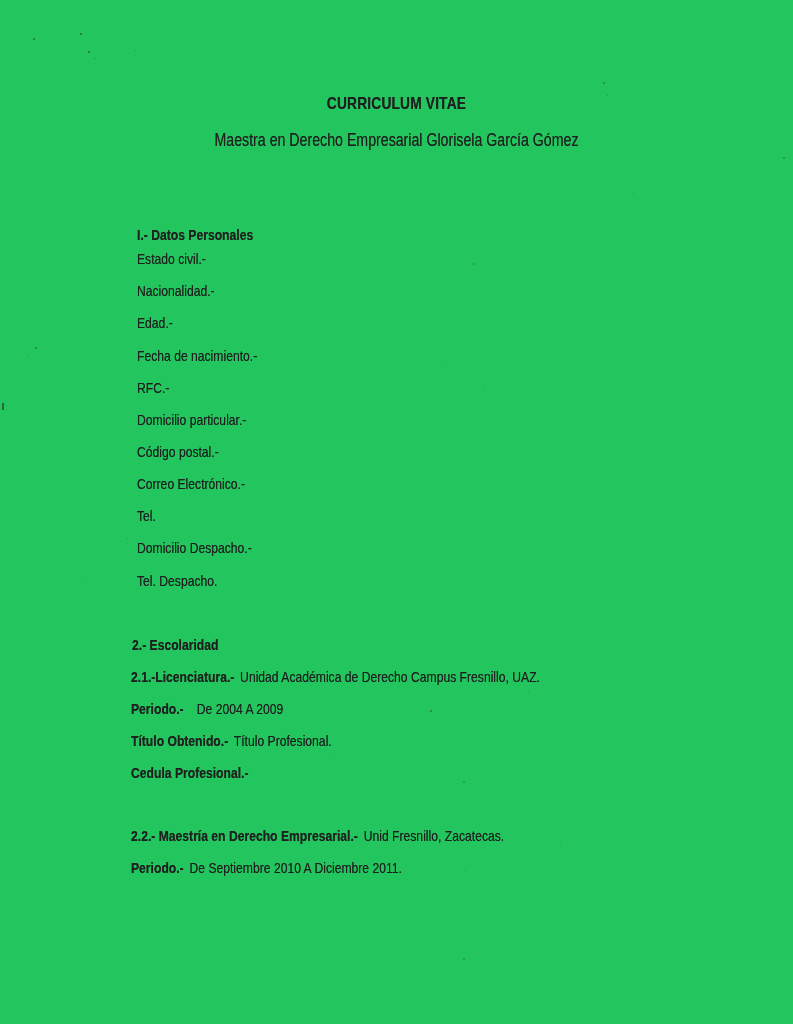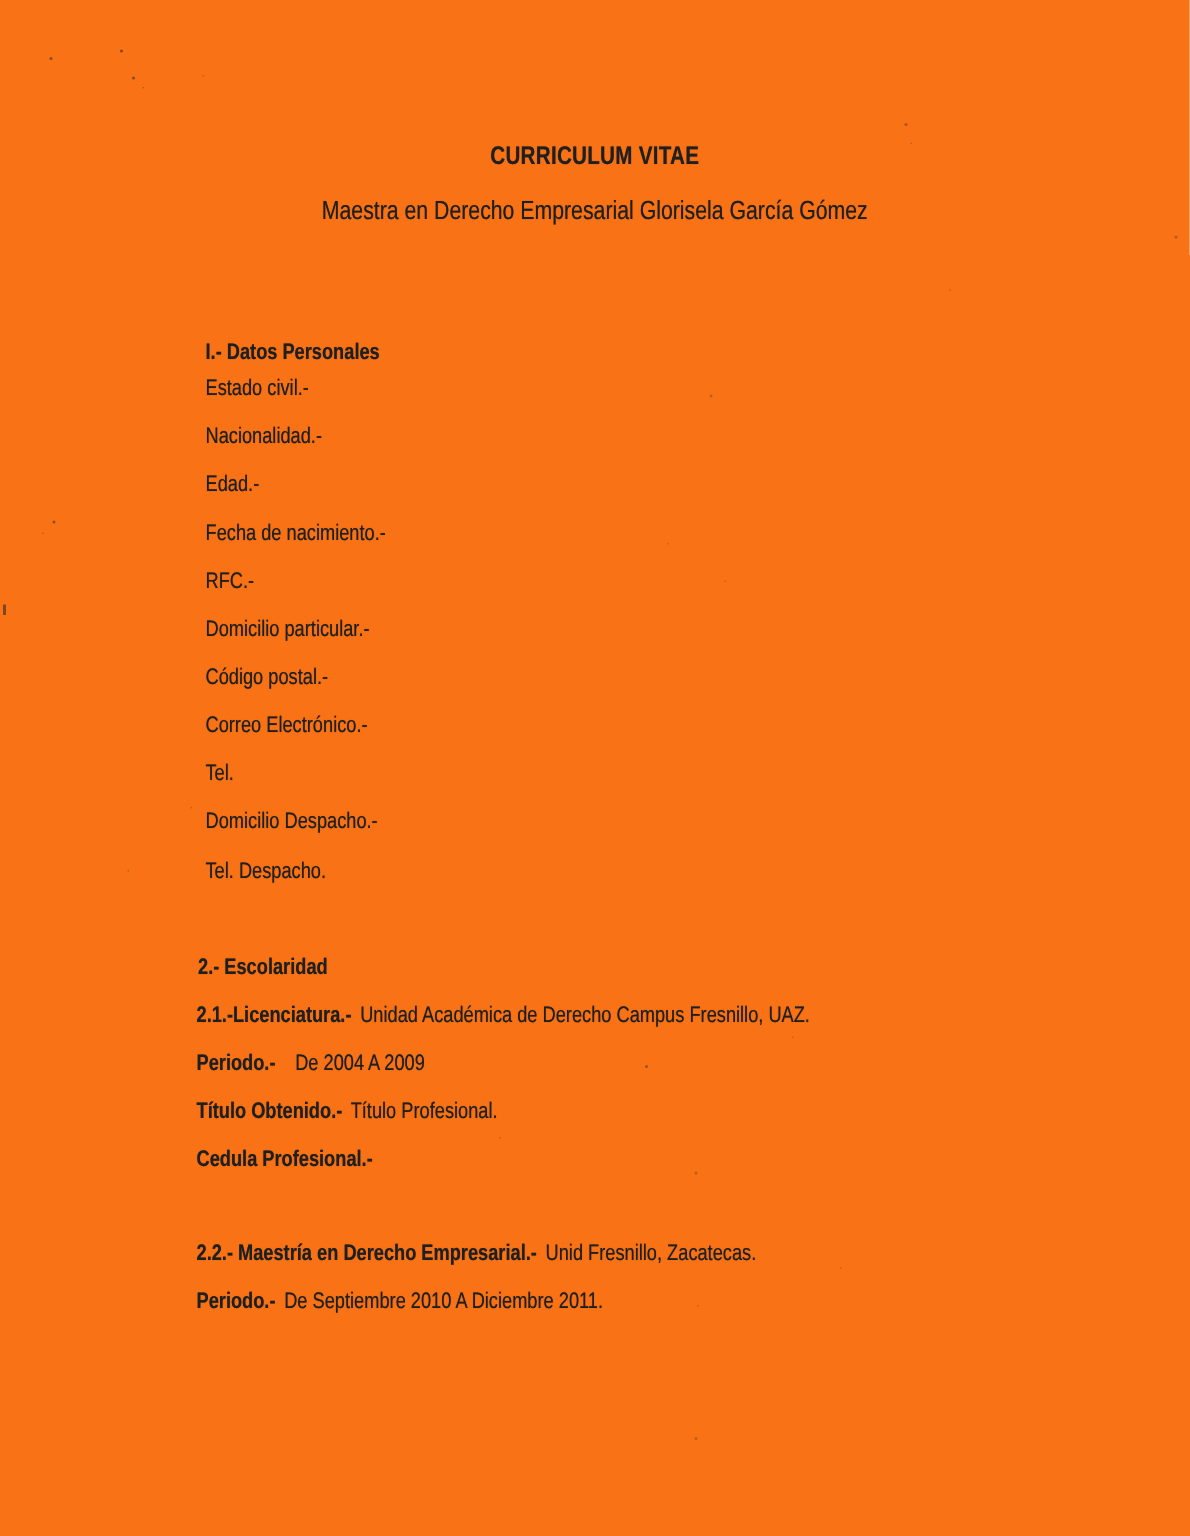--- a/index.html
+++ b/index.html
@@ -6,21 +6,21 @@
   body{
     width:793px;height:1024px;
     background:#ffffff;
     font-family:"Liberation Sans","DejaVu Sans",sans-serif;
     color:#1e1e1e;
     position:relative;
     overflow:hidden;
   }
   .page{
     position:absolute;inset:0;
-    background:#f97316;
+    background:#22c55e;
   }
   
   .txt{
     position:absolute;
     white-space:nowrap;
     color:#1f1f1f;
     text-shadow:0 0 0.6px rgba(30,30,30,0.65);
     transform:scaleX(0.81);
   }
   .left{transform-origin:0 50%;}

